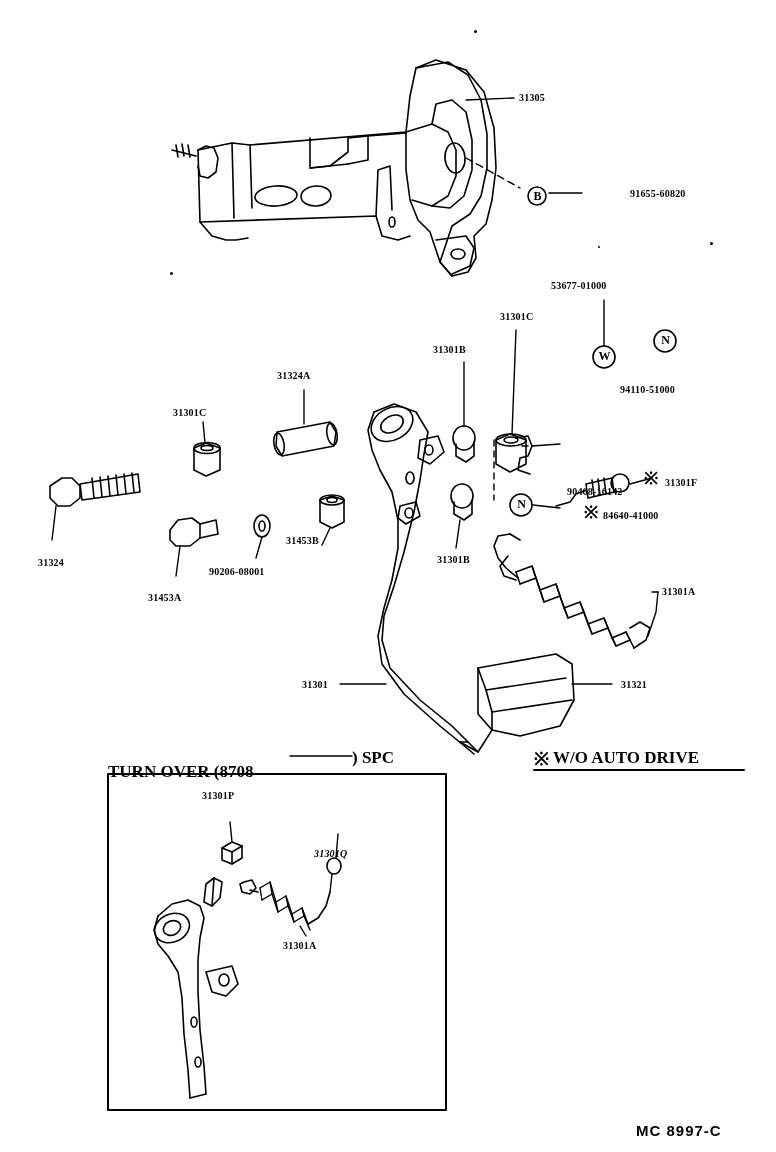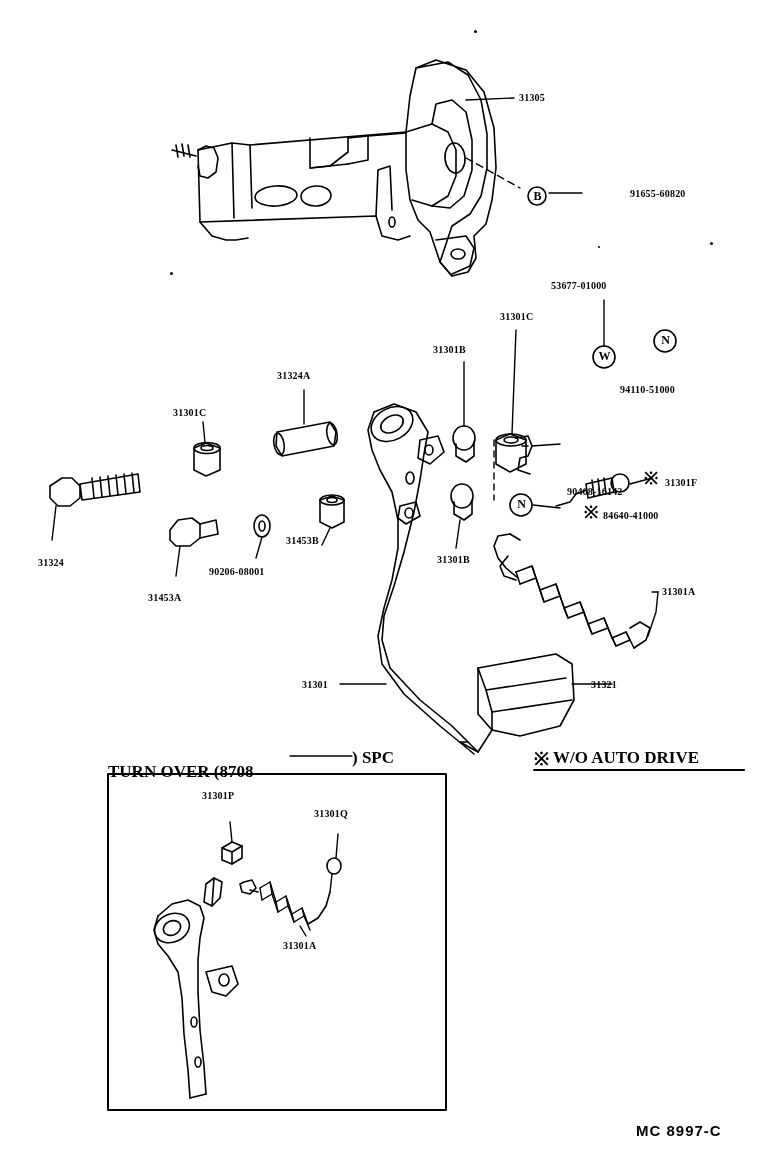--- a/index.html
+++ b/index.html
@@ -274,33 +274,33 @@
   <div class="lbl" style="left:567px; top:440px;margin-top:46px;">90468-16142</div>
   <div class="lbl" style="left:665px; top:477px;">31301F</div>
   <div class="lbl" style="left:603px; top:510px;">84640-41000</div>
   <div class="lbl" style="left:286px; top:535px;">31453B</div>
   <div class="lbl" style="left:38px;  top:557px;">31324</div>
   <div class="lbl" style="left:209px; top:566px;text-align:right;">90206-08001</div>
   <div class="lbl" style="left:437px; top:554px;">31301B</div>
   <div class="lbl" style="left:148px; top:592px;">31453A</div>
   <div class="lbl" style="left:662px; top:586px;">31301A</div>
   <div class="lbl" style="left:302px; top:679px;">31301</div>
-  <div class="lbl" style="left:591px; top:679px;">31321</div>
+  <div class="lbl" style="left:621px; top:679px;">31321</div>
 
   <div class="lbl" style="left:644px; top:466px; font-size:17px;">※</div>
   <div class="lbl" style="left:584px; top:500px; font-size:17px;">※</div>
 
   <div class="sect-title" style="left:108px; top:748px;margin-top:14px;">TURN OVER (8708</div>
   <div class="sect-title" style="left:352px; top:748px;">) SPC</div>
 
   <div class="note" style="left:534px; top:746px; font-size:18px;">※</div>
   <div class="note" style="left:553px; top:748px;">W/O AUTO DRIVE</div>
 
   <div class="lbl" style="left:202px; top:790px;">31301P</div>
-  <div class="lbl" style="left:314px; top:808px;">31301Q</div>
+  <div class="lbl" style="left:314px; top:848px;font-style:italic;">31301Q</div>
   <div class="lbl" style="left:283px; top:940px;">31301A</div>
 
   <div class="footer" style="left:636px; top:1122px;">MC 8997-C</div>
 
   <div class="speck" style="left:474px; top:30px;  width:3px; height:3px;"></div>
   <div class="speck" style="left:710px; top:242px; width:3px; height:3px;"></div>
   <div class="speck" style="left:170px; top:272px; width:3px; height:3px;"></div>
   <div class="speck" style="left:598px; top:246px; width:2px; height:2px;"></div>
 
 </div>

